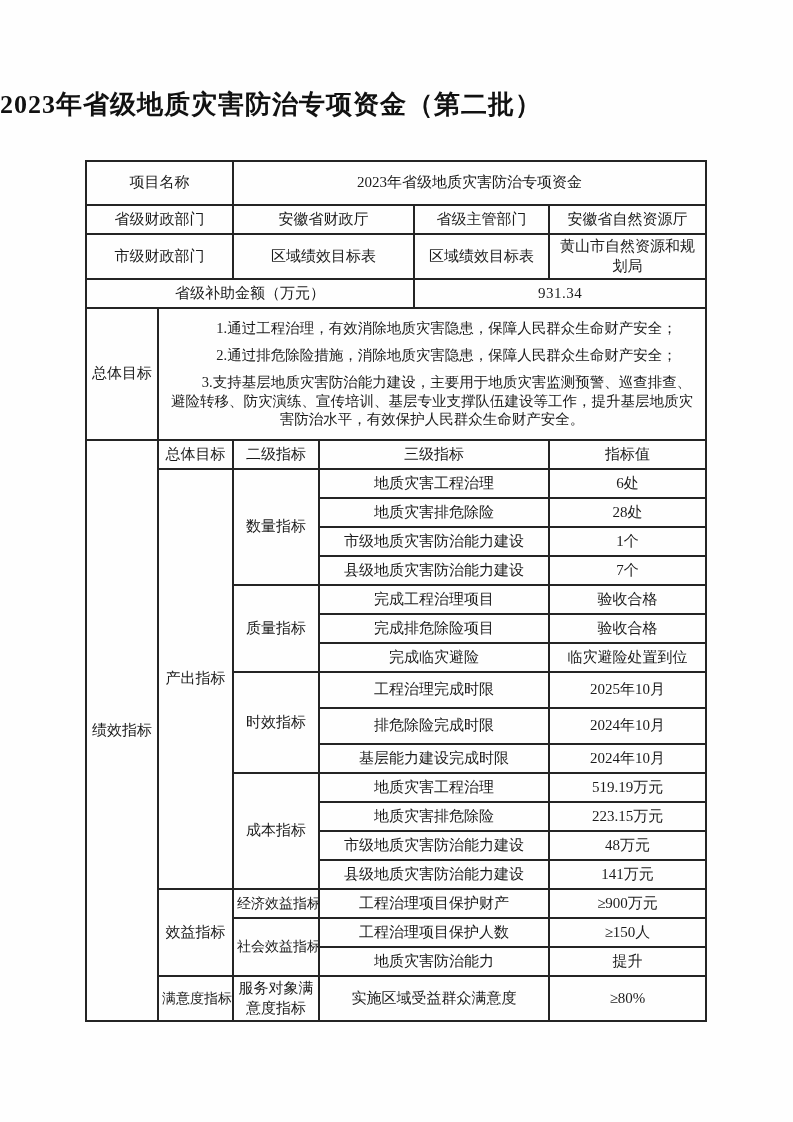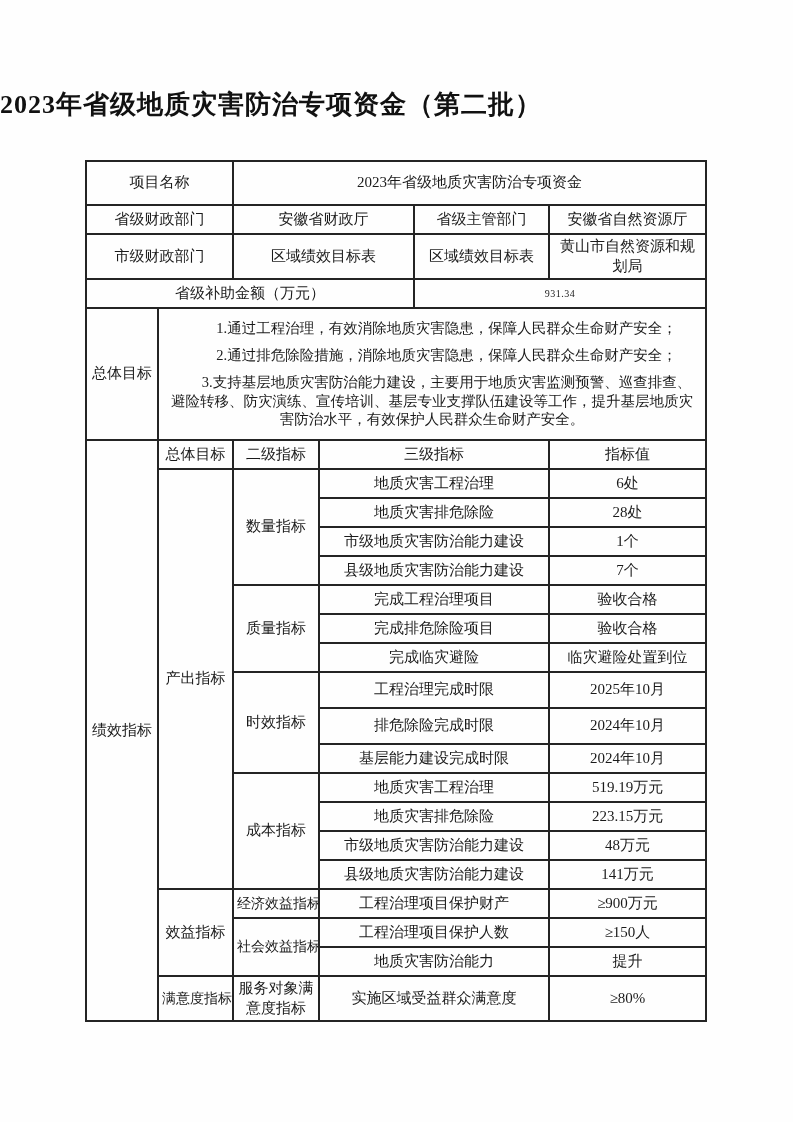--- a/index.html
+++ b/index.html
@@ -75,21 +75,21 @@
     text-indent: 2em;
   }
   .cell-tight {
     white-space: nowrap;
     font-size: 14px;
     padding-left: 0;
     padding-right: 0;
     margin-top: 24px;
   }
   .num {
-    font-size: 10px;
+    font-size: 15px;
     letter-spacing: 0.5px;
     margin-left: 37px;
   }
 </style>
 </head>
 <body>
 
 <div class="page">
 
   <div class="title">

